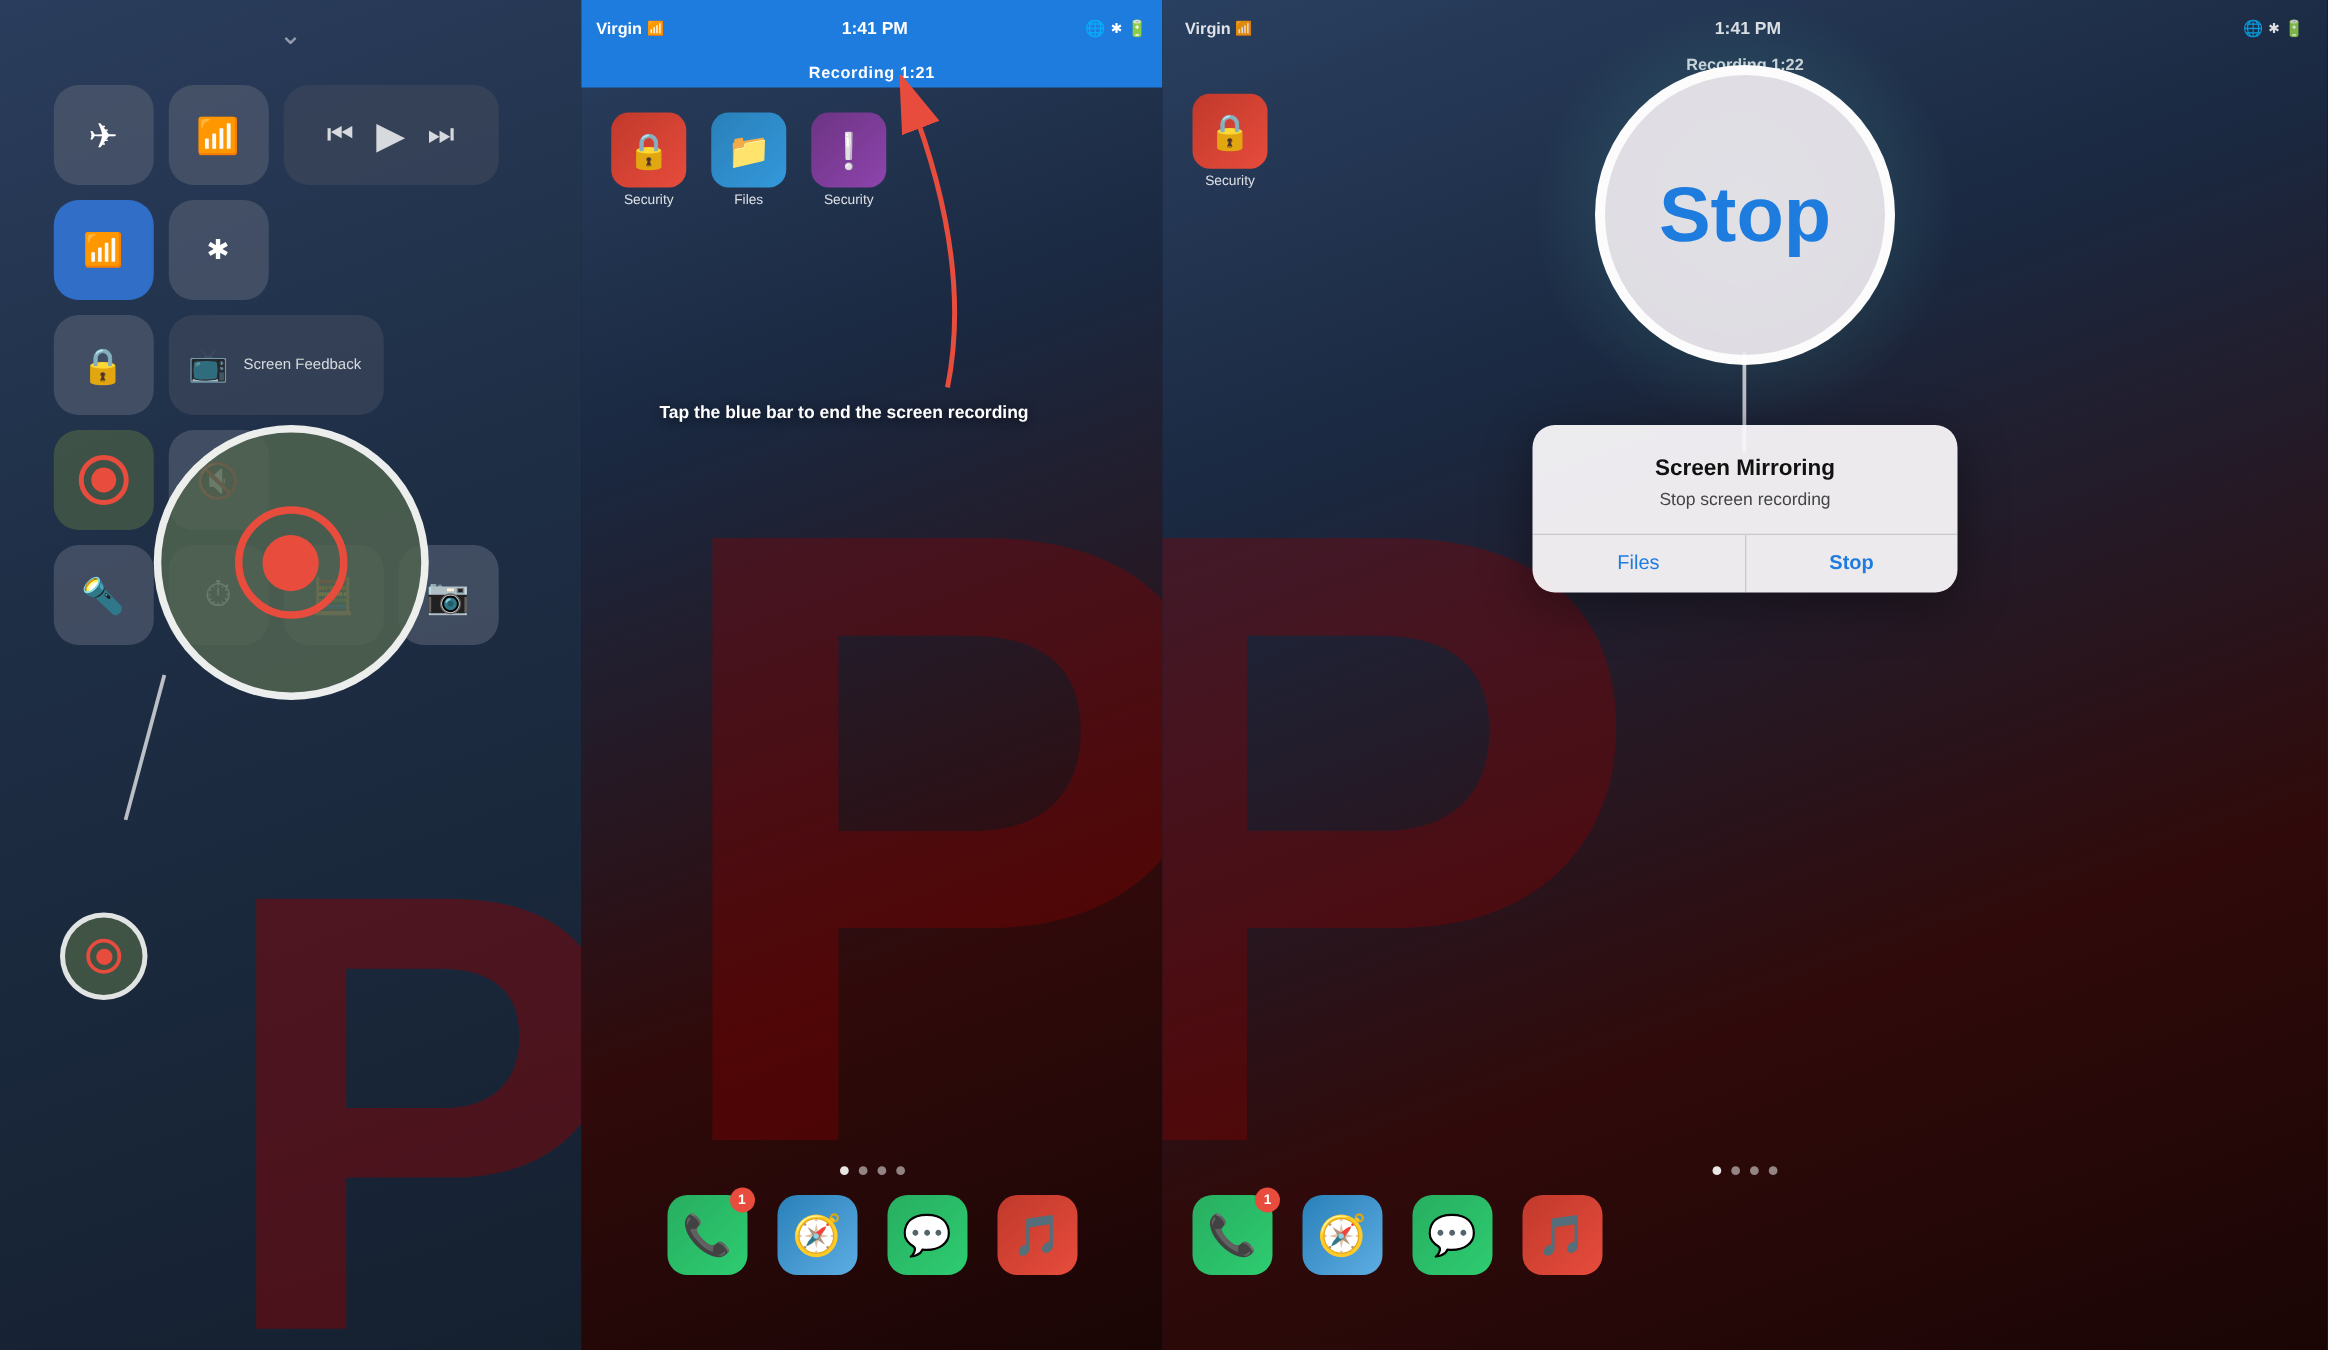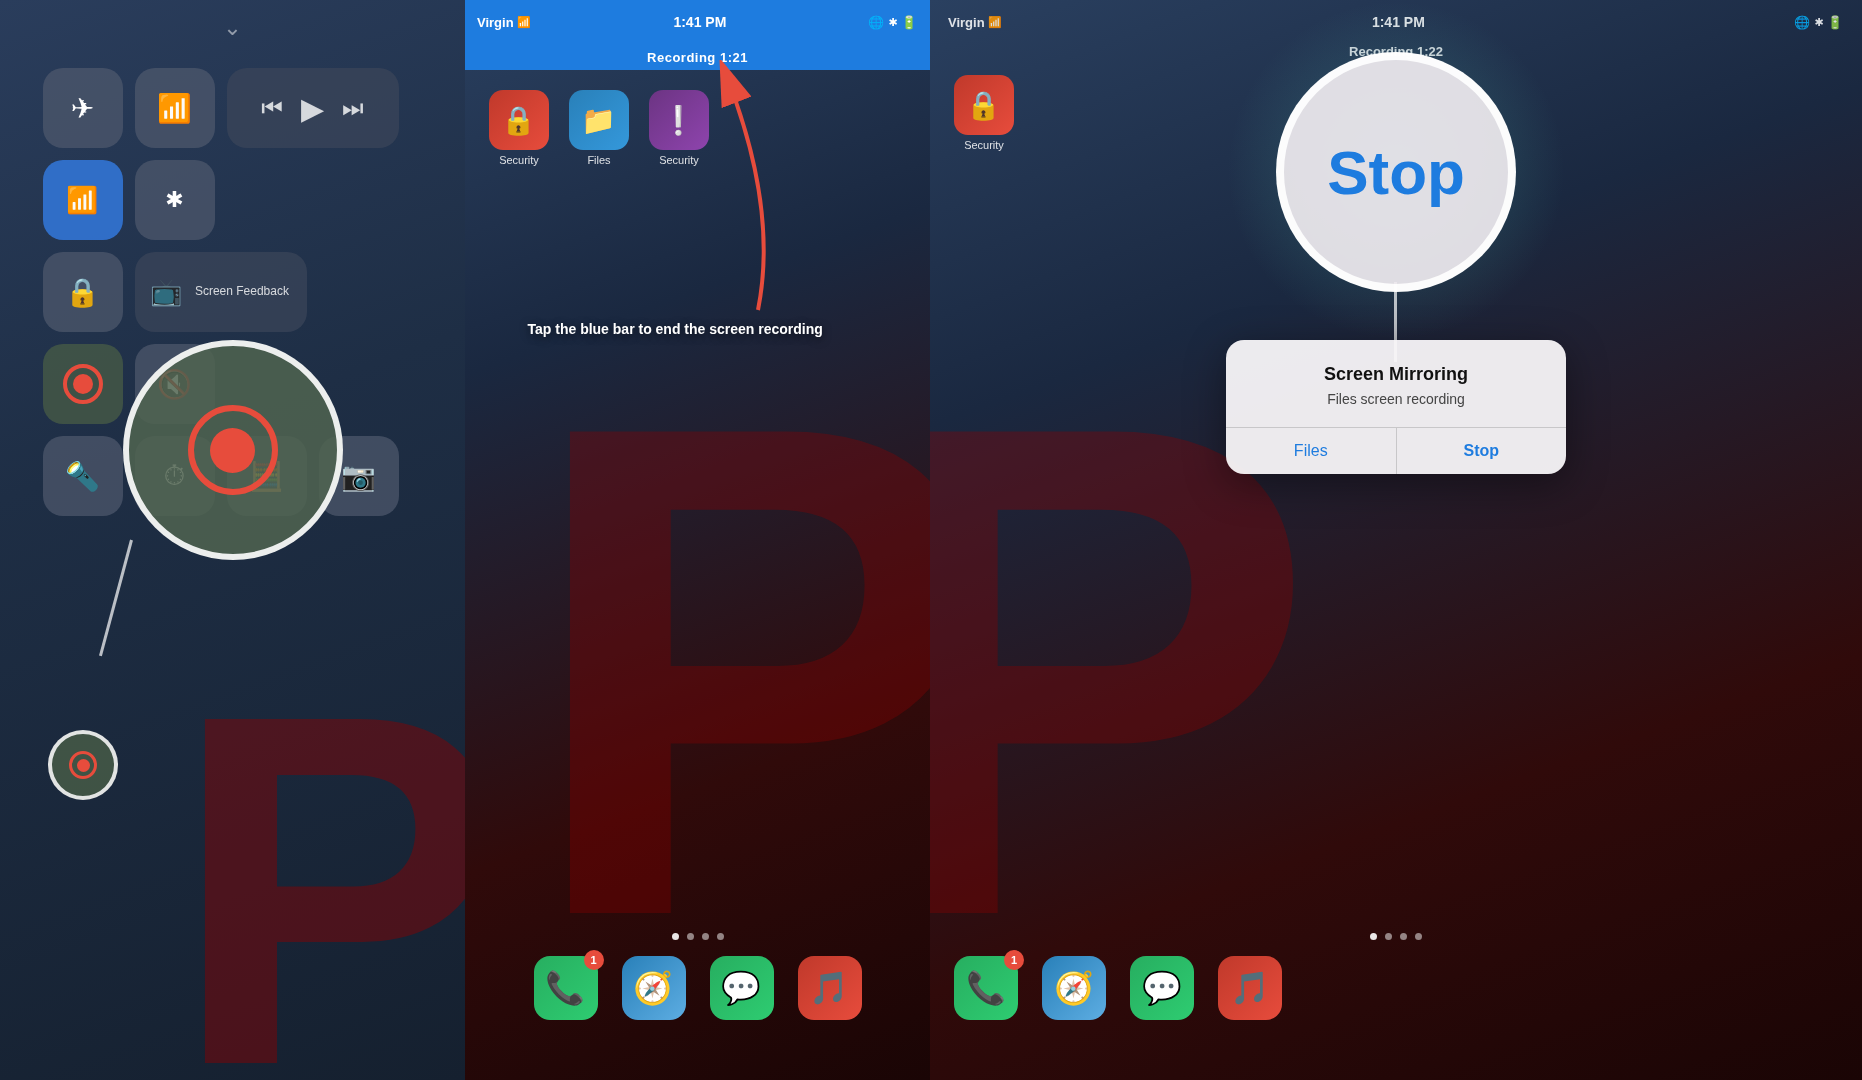--- a/index.html
+++ b/index.html
@@ -796,21 +796,21 @@
 
   <div class="stop-circle-big">
     <span class="stop-text">Stop</span>
   </div>
 
   <div class="stop-line"></div>
 
   <div class="dialog-box">
     <div class="dialog-content">
       <div class="dialog-title">Screen Mirroring</div>
-      <div class="dialog-subtitle">Files screen recording</div>
+      <div class="dialog-subtitle">Stop screen recording</div>
     </div>
     <div class="dialog-buttons">
       <button class="dialog-btn cancel">Files</button>
       <button class="dialog-btn stop">Stop</button>
     </div>
   </div>
 
   <div class="p3-page-dots">
     <div class="page-dot active"></div>
     <div class="page-dot"></div>

